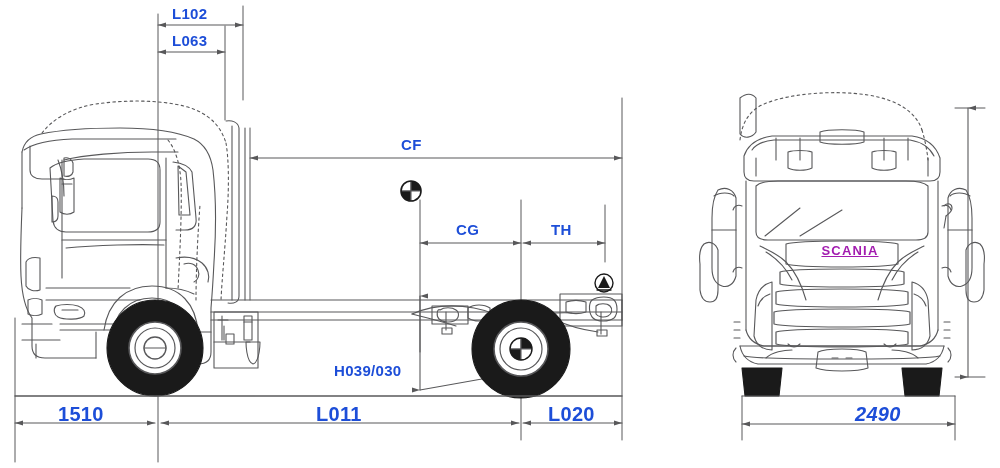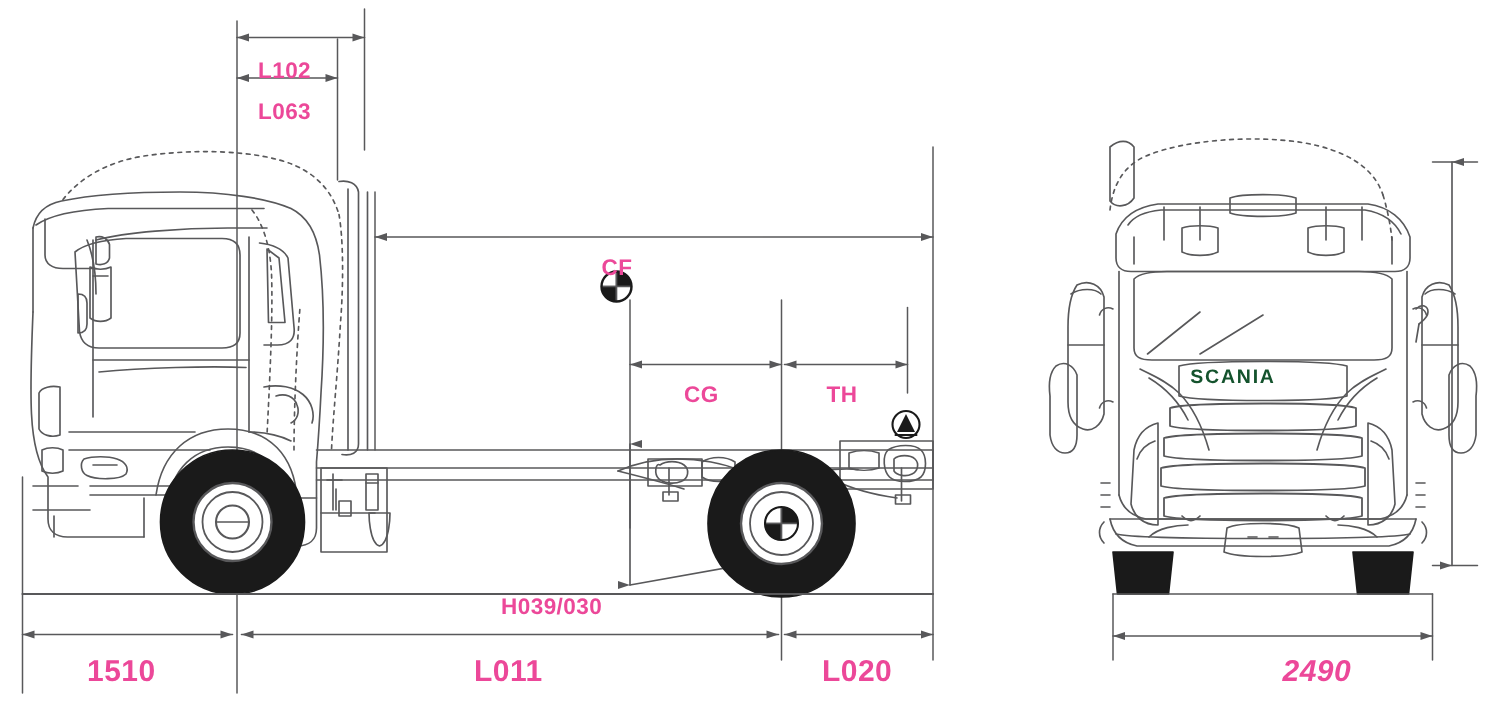--- a/index.html
+++ b/index.html
@@ -23,25 +23,24 @@
     left: 0;
     top: 0;
     width: 1000px;
     height: 468px;
   }
   .dim-label {
     position: absolute;
     font-family: "Liberation Sans", sans-serif;
     font-weight: bold;
     font-size: 15px;
-    color: #ec4899;
+    color: #1d4ed8;
     letter-spacing: 0.3px;
     white-space: nowrap;
     line-height: 1;
-    margin-top: 34px;
   }
   .dim-label.num {
     font-size: 20px;
   }
 </style>
 </head>
 <body>
 
 <div id="sheet">
 
@@ -359,17 +358,17 @@
   <div class="dim-label" style="left:334px; top:363px;">H039/030</div>
 
   <div class="dim-label num" style="left:58px; top:404px;">1510</div>
 
   <div class="dim-label num" style="left:316px; top:404px;">L011</div>
 
   <div class="dim-label num" style="left:548px; top:404px;">L020</div>
 
   <div class="dim-label num" style="left:855px; top:404px;font-style:italic;">2490</div>
 
-  <div style="position:absolute; left:786px; top:244px; width:72px; text-align:center;
+  <div style="position:absolute; left:814px; top:244px; width:72px; text-align:center;
               font-family:'Liberation Sans', sans-serif; font-weight:bold; font-size:13px;
-              letter-spacing:1.2px; color:#14532d; line-height:1;">SCANIA</div>
+              letter-spacing:1.2px; color:#a21caf; line-height:1;text-decoration:underline;">SCANIA</div>
 
 </div>
 
 </body></html>

